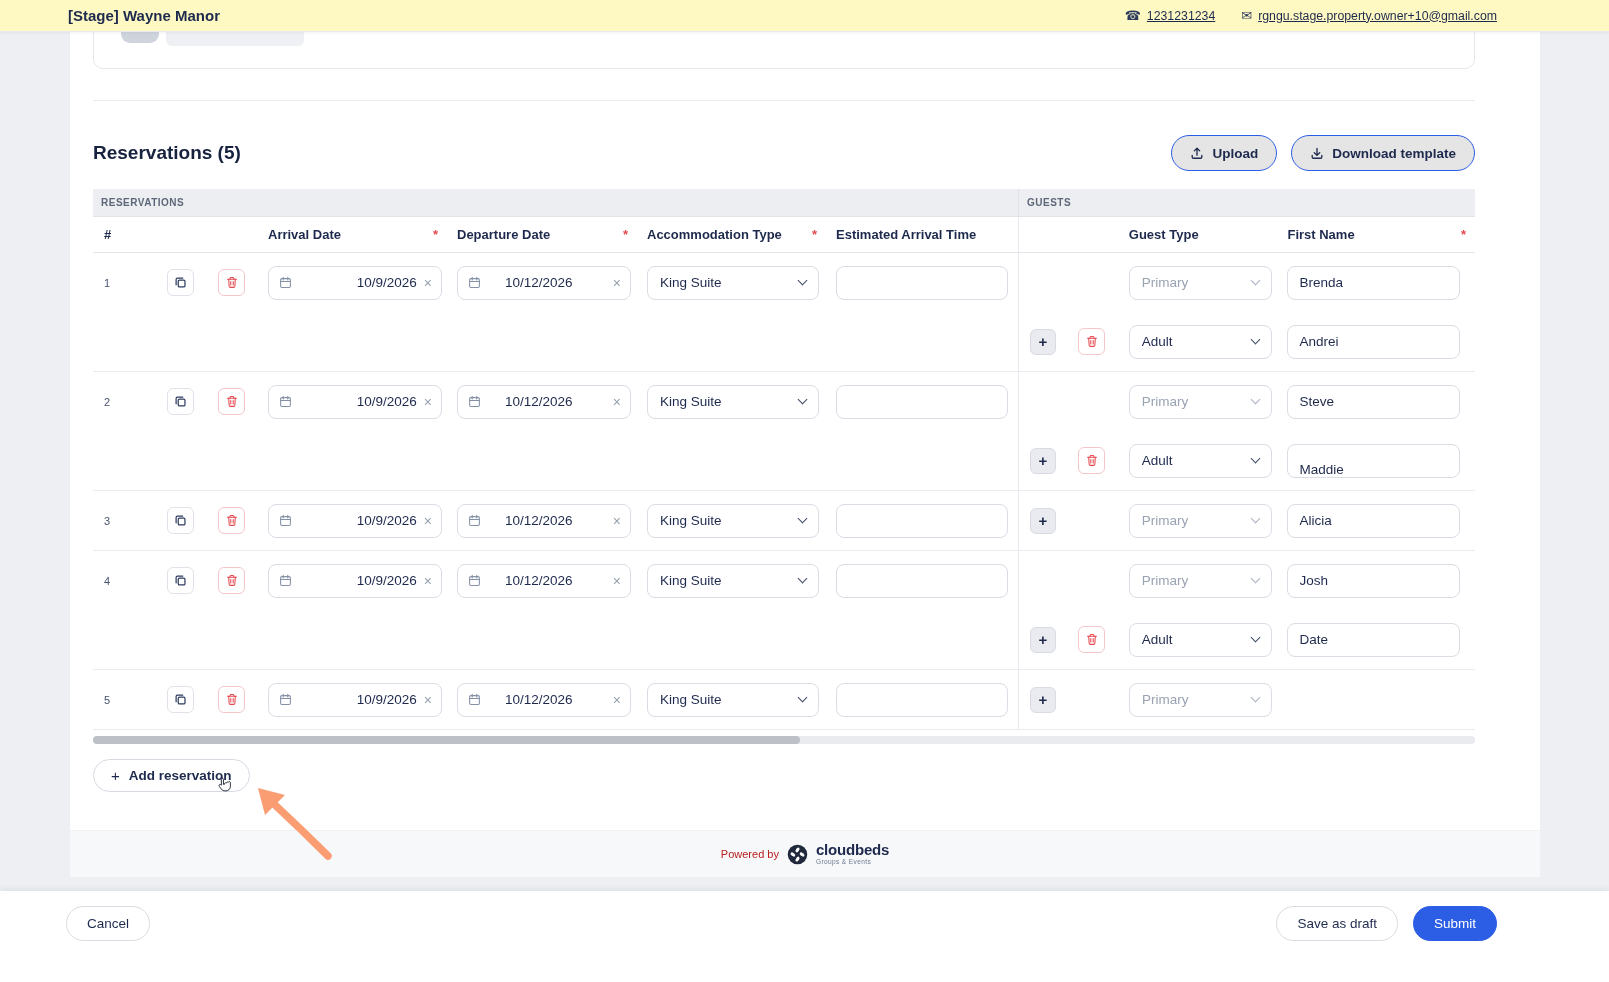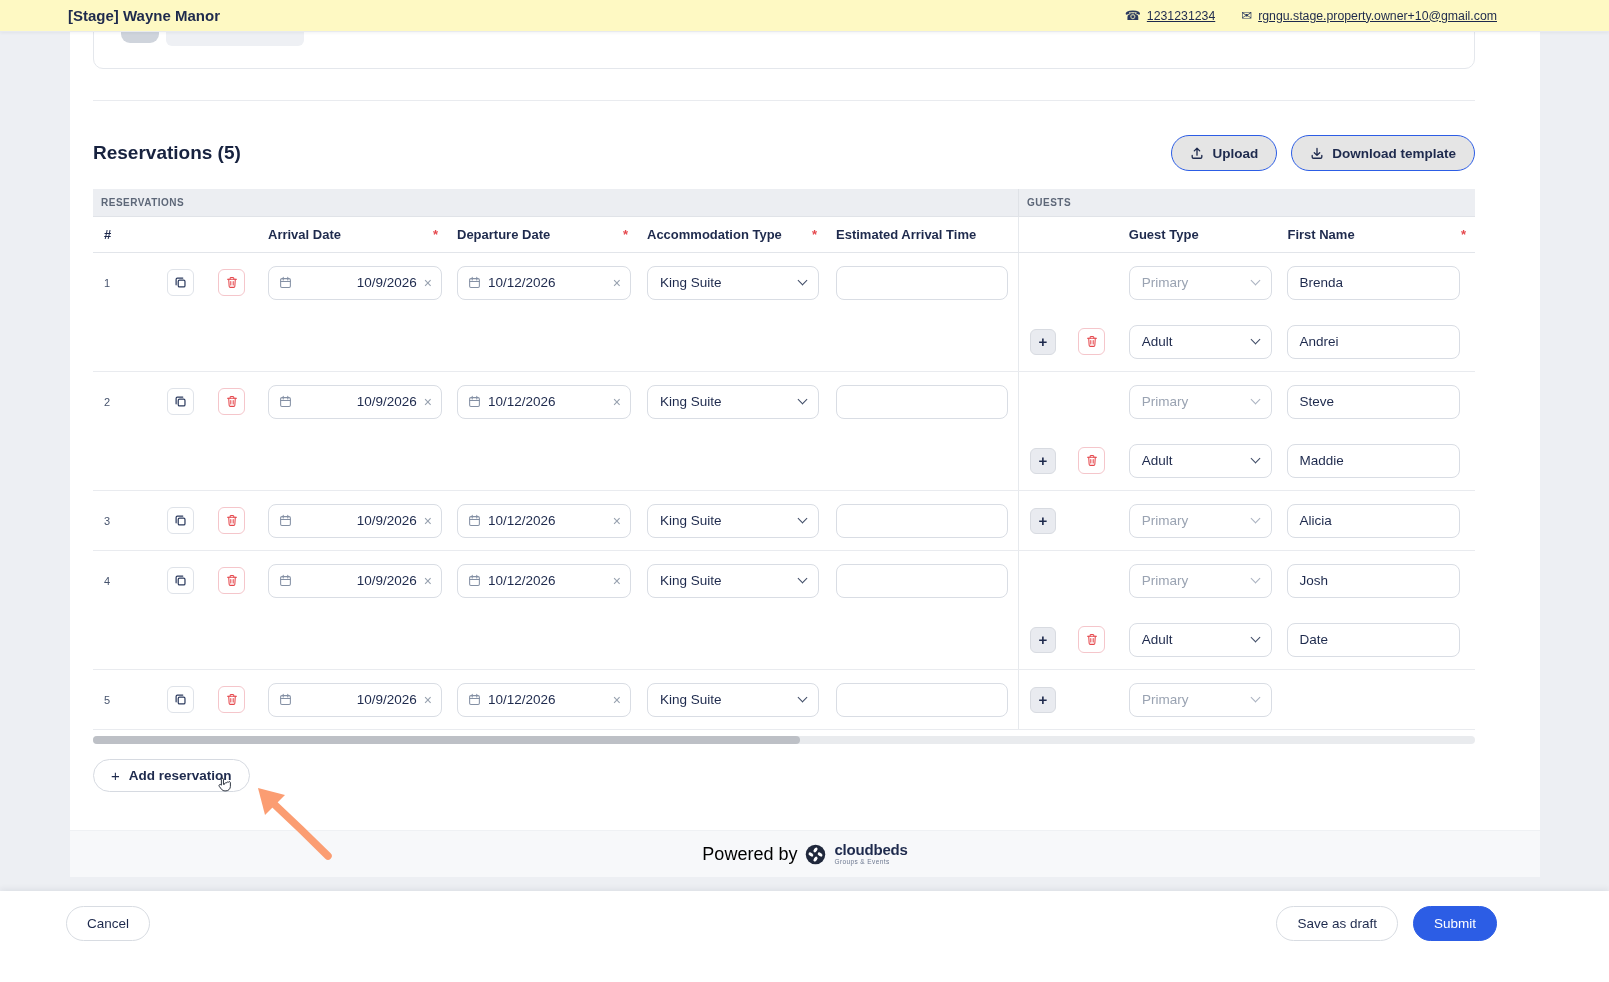--- a/index.html
+++ b/index.html
@@ -85,21 +85,21 @@
     width: 26px; height: 26px; border-radius: 6px; border: 1px solid #d8dbe1;
     background: #e9ebf0; color: #1e2a4d; font-size: 15px; font-weight: 700;
     display: flex; align-items: center; justify-content: center; cursor: pointer; font-family: inherit;
   }
   .ctl {
     height: 34px; border: 1px solid #d9dde4; border-radius: 8px; background: #fff;
     display: flex; align-items: center; font-size: 13.5px; color: #1e2a4d; cursor: pointer;
   }
   .date-ctl { width: 174px; padding: 0 9px 0 10px; gap: 7px; }
   .cal-ic { display: flex; }
-  .date-val { flex: 1; }
+  .date-val { flex: 1; margin-left: 17px; }
   .clear-x { color: #96a0ae; font-size: 14px; }
   .select-ctl { padding: 0 12px; }
   .sel-val { flex: 1; }
   .chev {
     width: 7px; height: 7px; flex: none; margin-left: 8px; margin-top: -4px;
     border-right: 1.6px solid #3f4c66; border-bottom: 1.6px solid #3f4c66; transform: rotate(45deg);
   }
   .select-ctl.muted .sel-val { color: #9aa3b2; }
   .select-ctl.muted .chev { border-color: #aab2c0; }
   .text-ctl { padding: 0 11px; }
@@ -114,21 +114,21 @@
   }
   .add-btn .plus-glyph { font-size: 15px; font-weight: 400; }
   .cursor-overlay { position: absolute; left: 146px; top: 744px; z-index: 6; }
   .arrow-overlay { position: absolute; left: 178px; top: 746px; z-index: 5; }
   
   .card-footer {
     position: absolute; left: 0; top: 798px; width: 1470px; height: 47px;
     background: #f7f8fa; border-top: 1px solid #eff1f4;
     display: flex; align-items: center; justify-content: center; gap: 8px;
   }
-  .powered-by { font-size: 18px; color: #000000; }
+  .powered-by { font-size: 11px; color: #b91c1c; }
   .brand-stack { display: flex; flex-direction: column; line-height: 1; }
   .brand-name { font-size: 15px; font-weight: 800; color: #1e2a4d; letter-spacing: -.2px; }
   .brand-tagline { font-size: 6.5px; color: #6d7890; letter-spacing: .4px; margin-top: 2px; }
   
   .bottombar {
     position: absolute; left: 0; top: 891px; width: 1609px; height: 91px;
     background: #fff; box-shadow: 0 -2px 6px rgba(20,30,60,.07);
   }
   .pill {
     height: 35px; border-radius: 18px; border: 1px solid #d8dce2; background: #fff;
@@ -446,21 +446,21 @@
                   </span>
                 </button>
               </div>
               <div class="cell c-gtype">
                 <div class="ctl select-ctl" style="width: 143px;">
                   <span class="sel-val">Adult</span>
                   <span class="chev"></span>
                 </div>
               </div>
               <div class="cell c-gname">
-                <div class="ctl text-ctl" style="width: 173px;">
+                <div class="ctl text-ctl" style="width: 173px; align-items: flex-end;">
                   <span class="txt-val">Maddie</span>
                 </div>
               </div>
             </div>
           </div>
         </div>
         <div class="res-row">
           <div class="res-left">
             <div class="ctl-line">
               <div class="cell c-idx">

